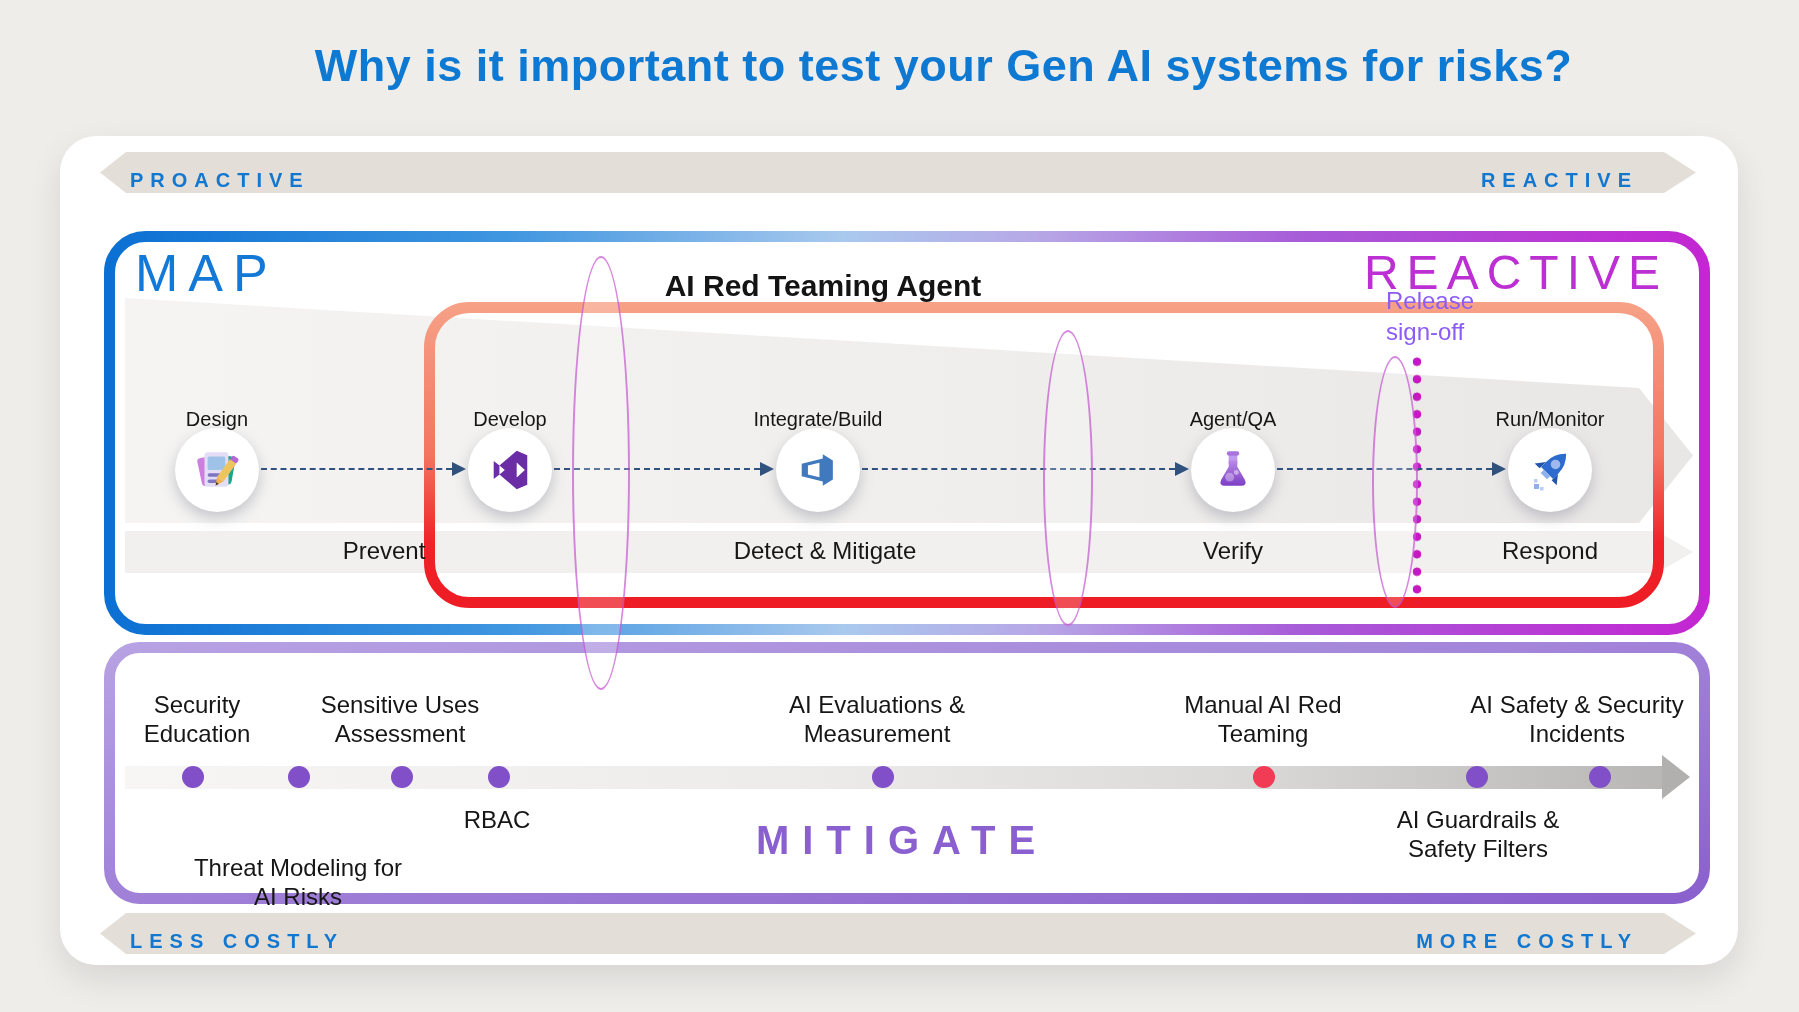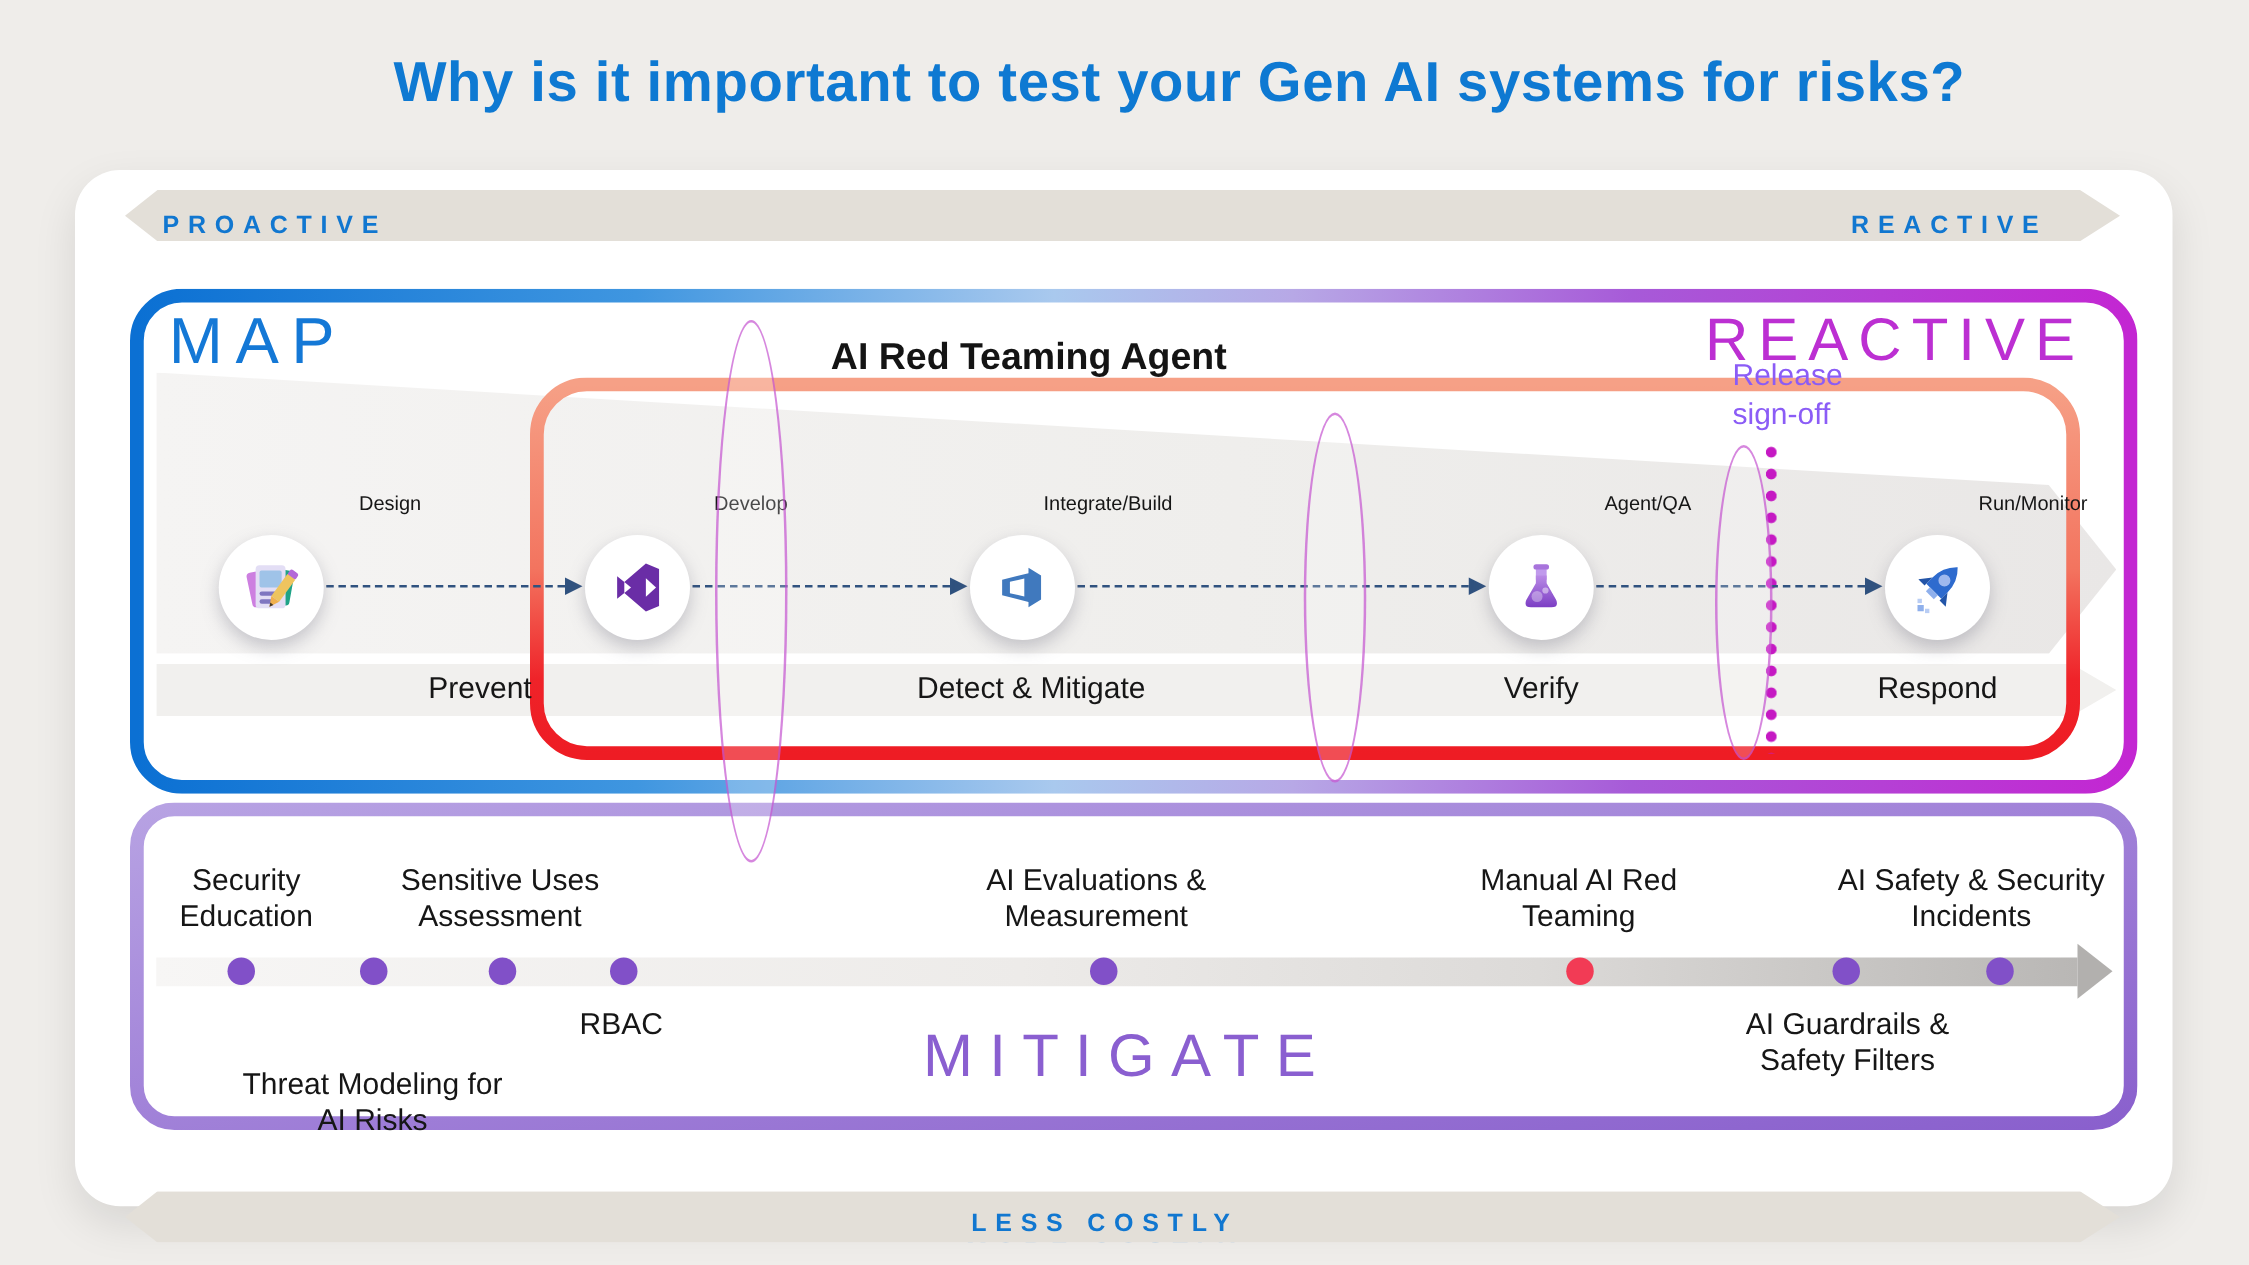--- a/index.html
+++ b/index.html
@@ -7,51 +7,51 @@
          font-family:"Liberation Sans",sans-serif;overflow:hidden;}
   .abs{position:absolute;}
   .page-title{top:40px;left:0;width:100%;text-align:center;font-size:45px;font-weight:700;color:#0e79d2;letter-spacing:.5px;padding-left:44px;}
   .card{left:60px;top:136px;width:1678px;height:829px;background:#ffffff;border-radius:36px;
         box-shadow:0 14px 34px rgba(0,0,0,.10);z-index:0;}
   .banner{left:100px;width:1596px;height:41px;background:#e3dfd8;z-index:2;
           clip-path:polygon(26px 0,calc(100% - 32px) 0,100% 50%,calc(100% - 32px) 100%,26px 100%,0 50%);
           display:flex;justify-content:space-between;align-items:center;
           padding:15px 58px 0 30px;box-sizing:border-box;}
   .banner span{font-size:20px;font-weight:600;letter-spacing:7px;color:#1177d0;}
-  .banner.top{top:152px;} .banner.bottom{top:953px;flex-direction:column;}
+  .banner.top{top:152px;} .banner.bottom{top:913px;}
   .svgbox{z-index:2;pointer-events:none;}
   .wedge{left:125px;top:298px;width:1568px;height:225px;z-index:1;
          background:linear-gradient(90deg,#f5f4f3 0%,#efeeec 55%,#e9e7e6 100%);
          clip-path:polygon(0 0,calc(100% - 54px) 40%,100% 70%,calc(100% - 54px) 100%,0 100%);}
   .lowband{left:125px;top:531px;width:1568px;height:42px;background:#f1f0ee;z-index:1;
          clip-path:polygon(0 0,calc(100% - 36px) 0,100% 50%,calc(100% - 36px) 100%,0 100%);}
   .map-label{left:135px;top:243px;font-size:52px;letter-spacing:10px;color:#1478d6;z-index:5;}
   .measure-label{right:131px;top:245px;font-size:48px;letter-spacing:8px;color:#bc2fd2;z-index:5;}
   .agent-label{left:598px;top:269px;width:450px;text-align:center;font-size:30px;font-weight:700;color:#141414;z-index:5;}
   .release{left:1386px;top:285px;font-size:24px;line-height:31px;color:#8b5cf6;z-index:5;}
   .dotline{left:1412px;top:353px;width:10px;height:250px;z-index:4;
            background-image:radial-gradient(circle,#c519c3 4px,rgba(0,0,0,0) 4.6px);
            background-size:10px 17.5px;background-repeat:repeat-y;background-position:center top;}
-  .stage-label{top:395px;width:240px;text-align:right;font-size:16px;color:#161616;z-index:5;}
+  .stage-label{top:408px;width:240px;text-align:center;font-size:20px;color:#161616;z-index:5;}
   .phase-label{top:537px;text-align:center;font-size:24px;color:#161616;z-index:5;}
   .circle{top:428px;width:84px;height:84px;border-radius:50%;background:#ffffff;z-index:5;
           box-shadow:0 6px 14px rgba(110,110,125,.35);display:flex;align-items:center;justify-content:center;}
   .dash{top:468px;height:0;border-top:2px dashed #30527f;z-index:4;}
   .arrowhead{top:462px;width:0;height:0;border-top:7px solid transparent;border-bottom:7px solid transparent;
              border-left:14px solid #30527f;z-index:4;}
   .lens{border:2px solid rgba(192,70,205,.65);background:rgba(255,255,255,.22);border-radius:50%;z-index:6;}
   .tbar{left:125px;top:766px;width:1537px;height:23px;z-index:1;
         background:linear-gradient(90deg,#f7f6f5 0%,#edebe9 45%,#dcdad8 72%,#b9b7b5 100%);}
   .tbar-arrow{left:1662px;top:755px;width:0;height:0;border-top:22.5px solid transparent;
         border-bottom:22.5px solid transparent;border-left:28px solid #b2b0ae;z-index:1;}
   .dot{top:766px;width:22px;height:22px;border-radius:50%;background:#8150c8;z-index:3;}
   .dot.red{background:#f23b55;}
   .mit-label{text-align:center;font-size:24px;line-height:29px;color:#161616;z-index:3;}
   .mit-above{top:690px;} .mit-below{top:805px;}
-  .mitigate-title{left:700px;top:818px;width:404px;text-align:center;font-size:48px;letter-spacing:13px;color:#8a5fd0;z-index:3;}
+  .mitigate-title{left:700px;top:818px;width:404px;text-align:center;font-size:40px;letter-spacing:13px;color:#8a5fd0;z-index:3;font-weight:bold;}
 </style>
 </head>
 <body>
 
 <div class="stage">
 
   <div class="abs page-title">Why is it important to test your Gen AI systems for risks?</div>
 
   <div class="abs card"></div>
 

